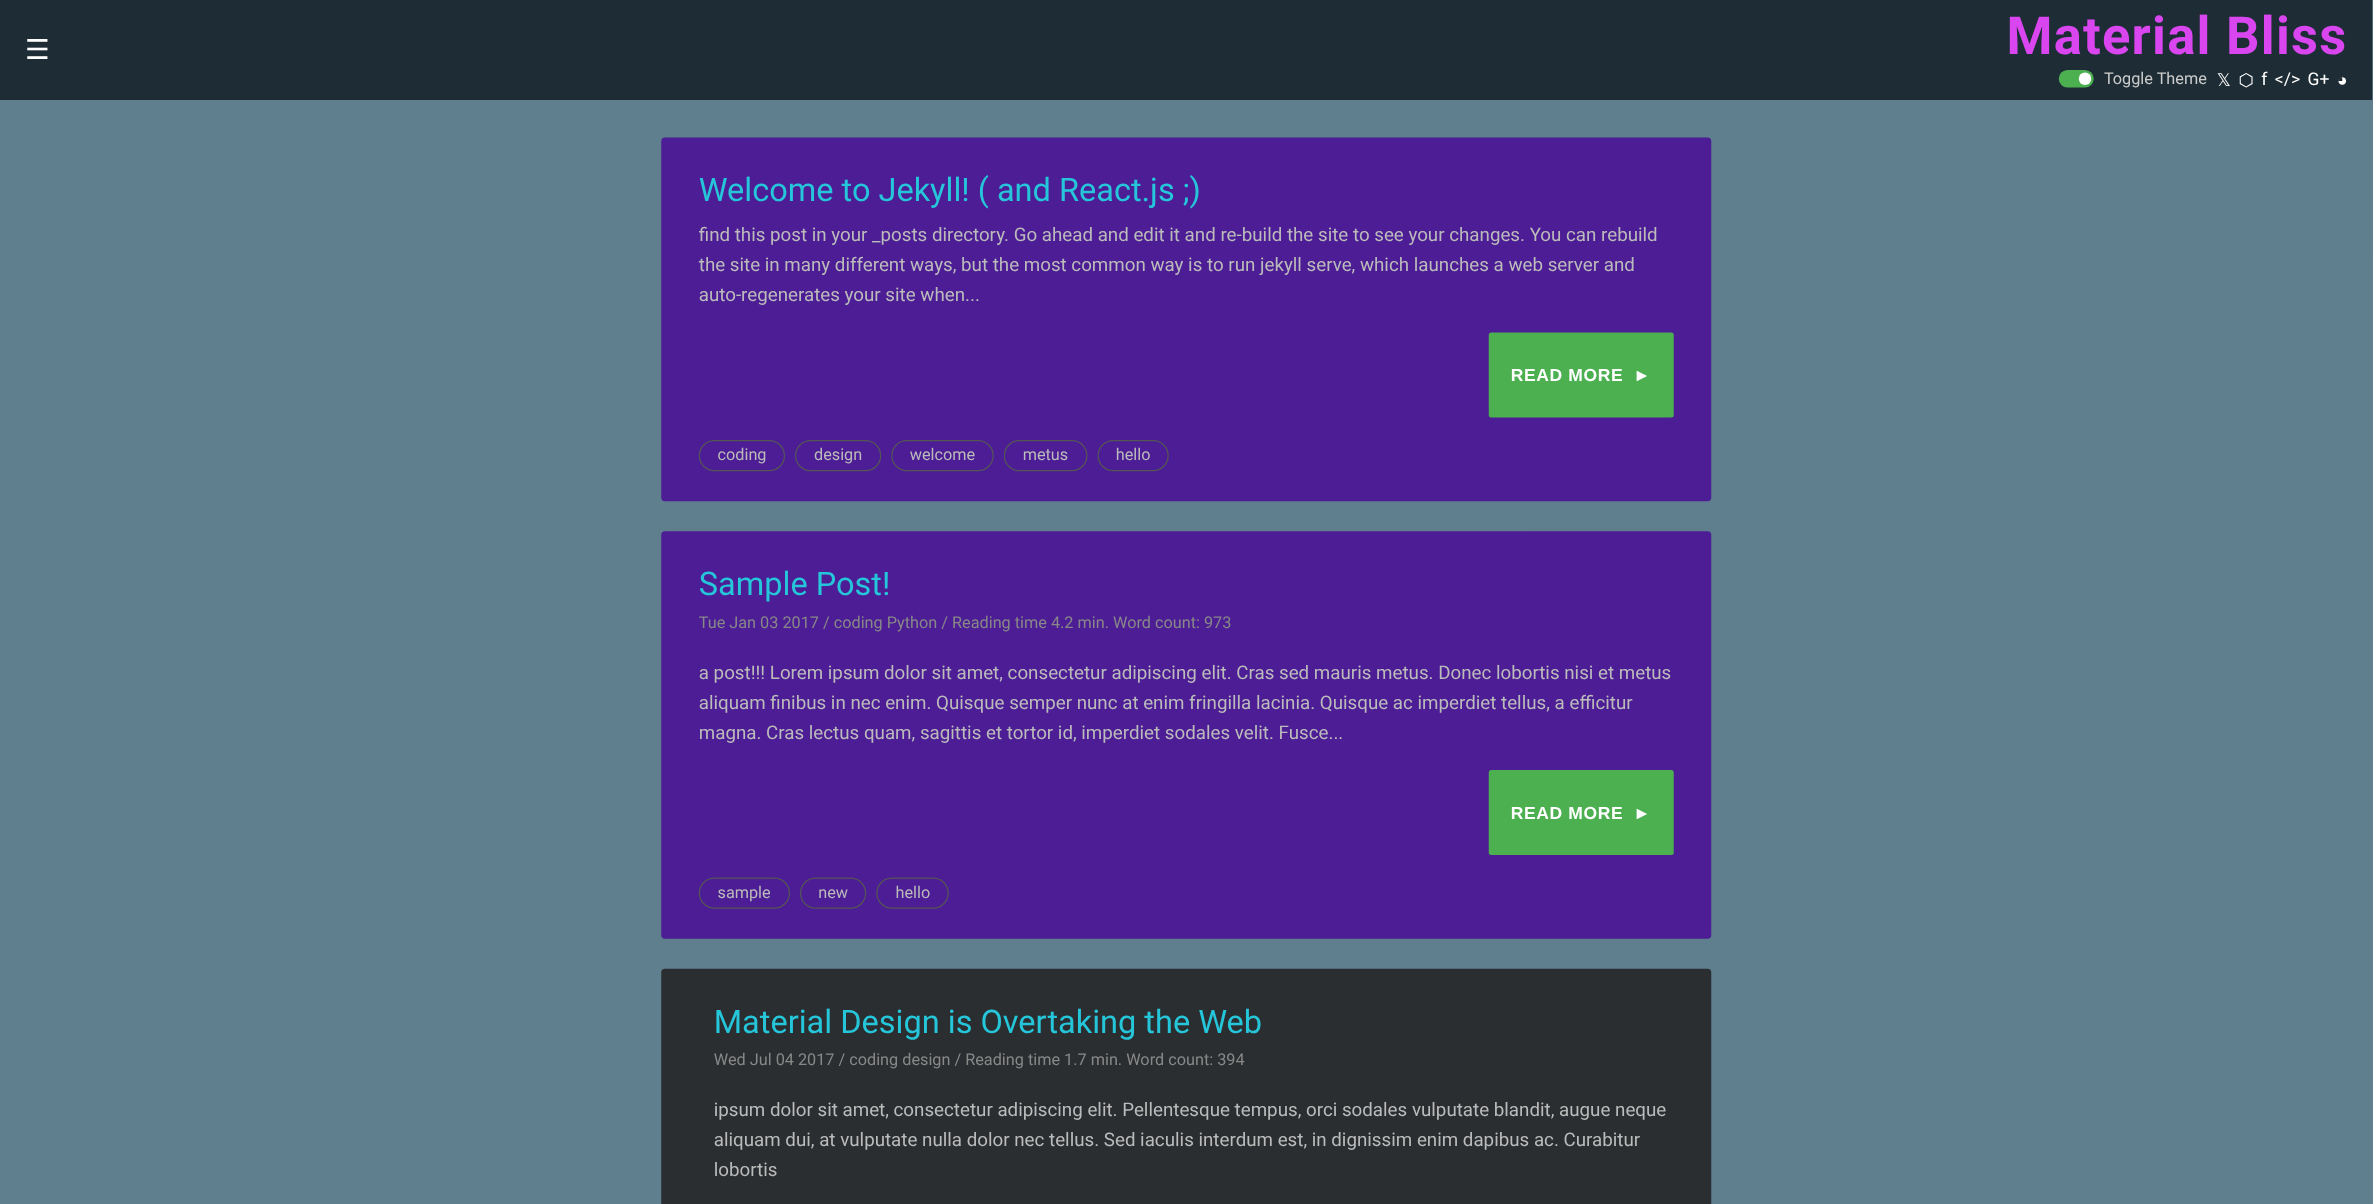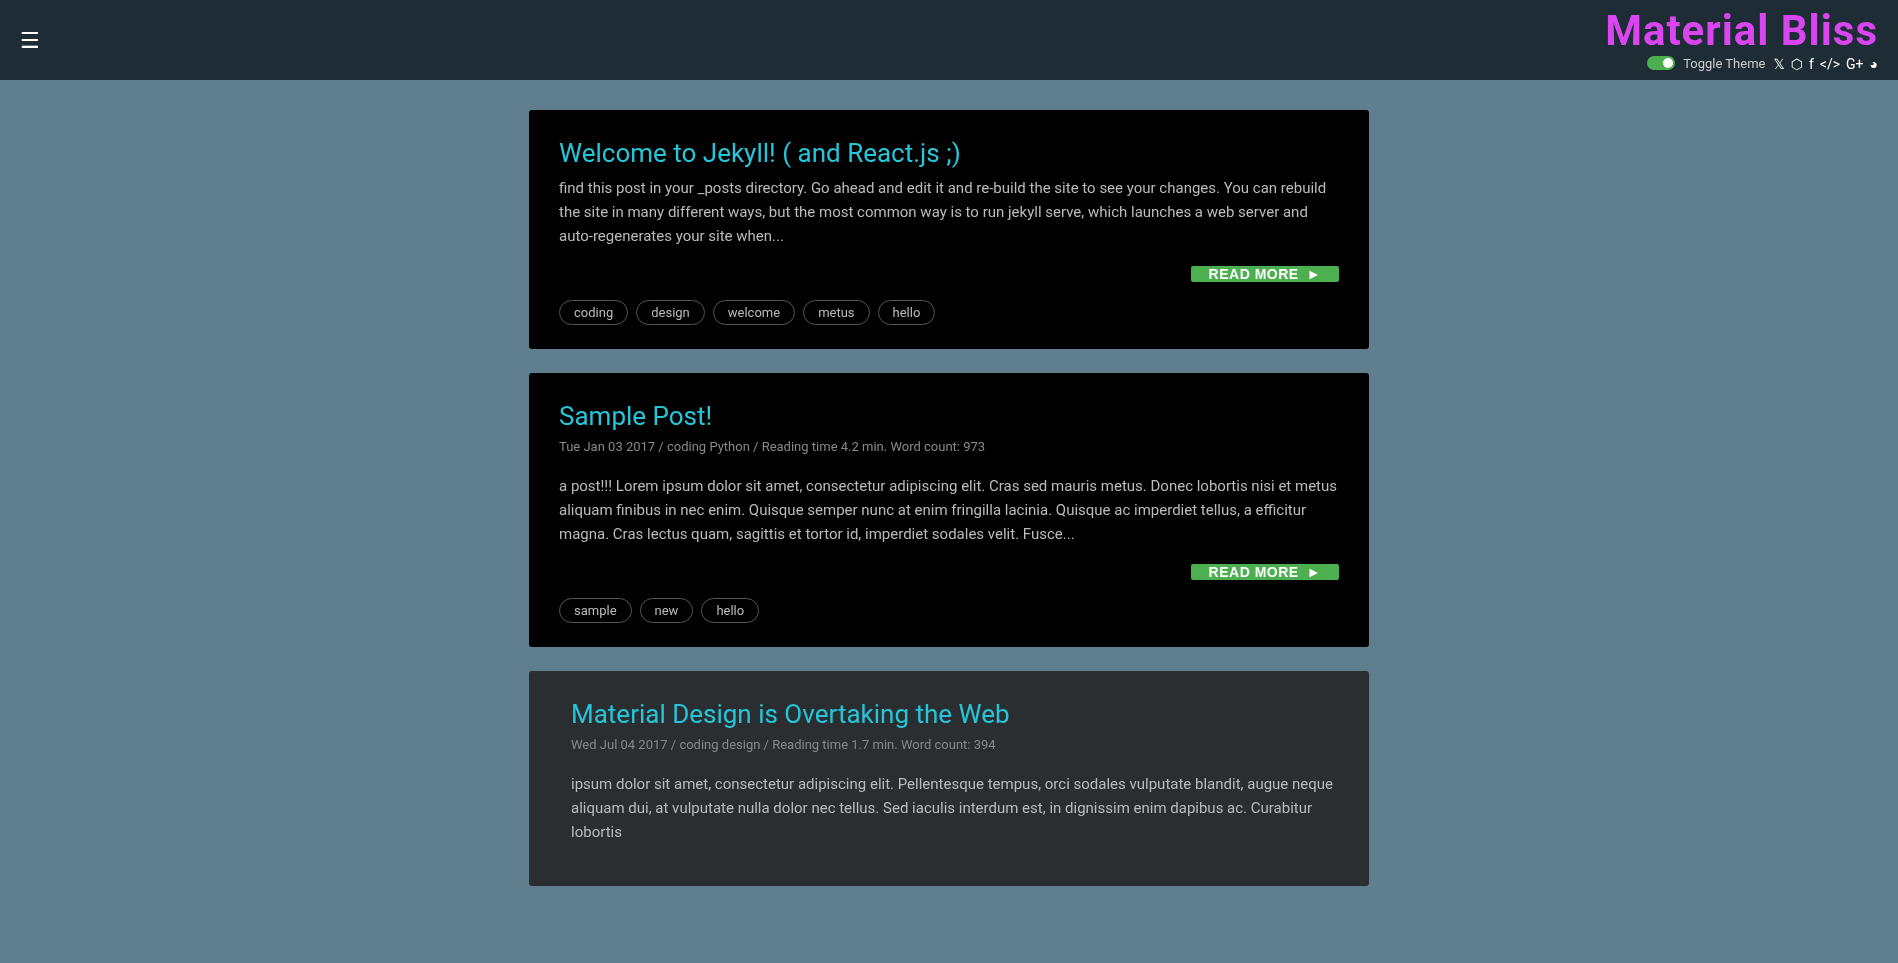--- a/index.html
+++ b/index.html
@@ -92,21 +92,21 @@
 
     
     .main-content {
       max-width: 880px;
       margin: 0 auto;
       padding: 30px 20px;
     }
 
     
     .post-card {
-      background-color: #000000;
+      background-color: #4c1d95;
       border-radius: 3px;
       padding: 28px 30px 24px 30px;
       margin-bottom: 24px;
       color: #ccc;
     }
 
     .post-title {
       font-size: 26px;
       color: #26c6da;
       font-weight: 400;
@@ -130,21 +130,21 @@
     .read-more-row {
       display: flex;
       justify-content: flex-end;
       margin-bottom: 18px;
     }
 
     .read-more-btn {
       background-color: #4caf50;
       color: #fff;
       border: none;
-      padding: 0 18px;
+      padding: 26px 18px;
       font-size: 14px;
       font-weight: 600;
       cursor: pointer;
       display: flex;
       align-items: center;
       gap: 8px;
       border-radius: 2px;
       letter-spacing: 0.5px;
     }
 

